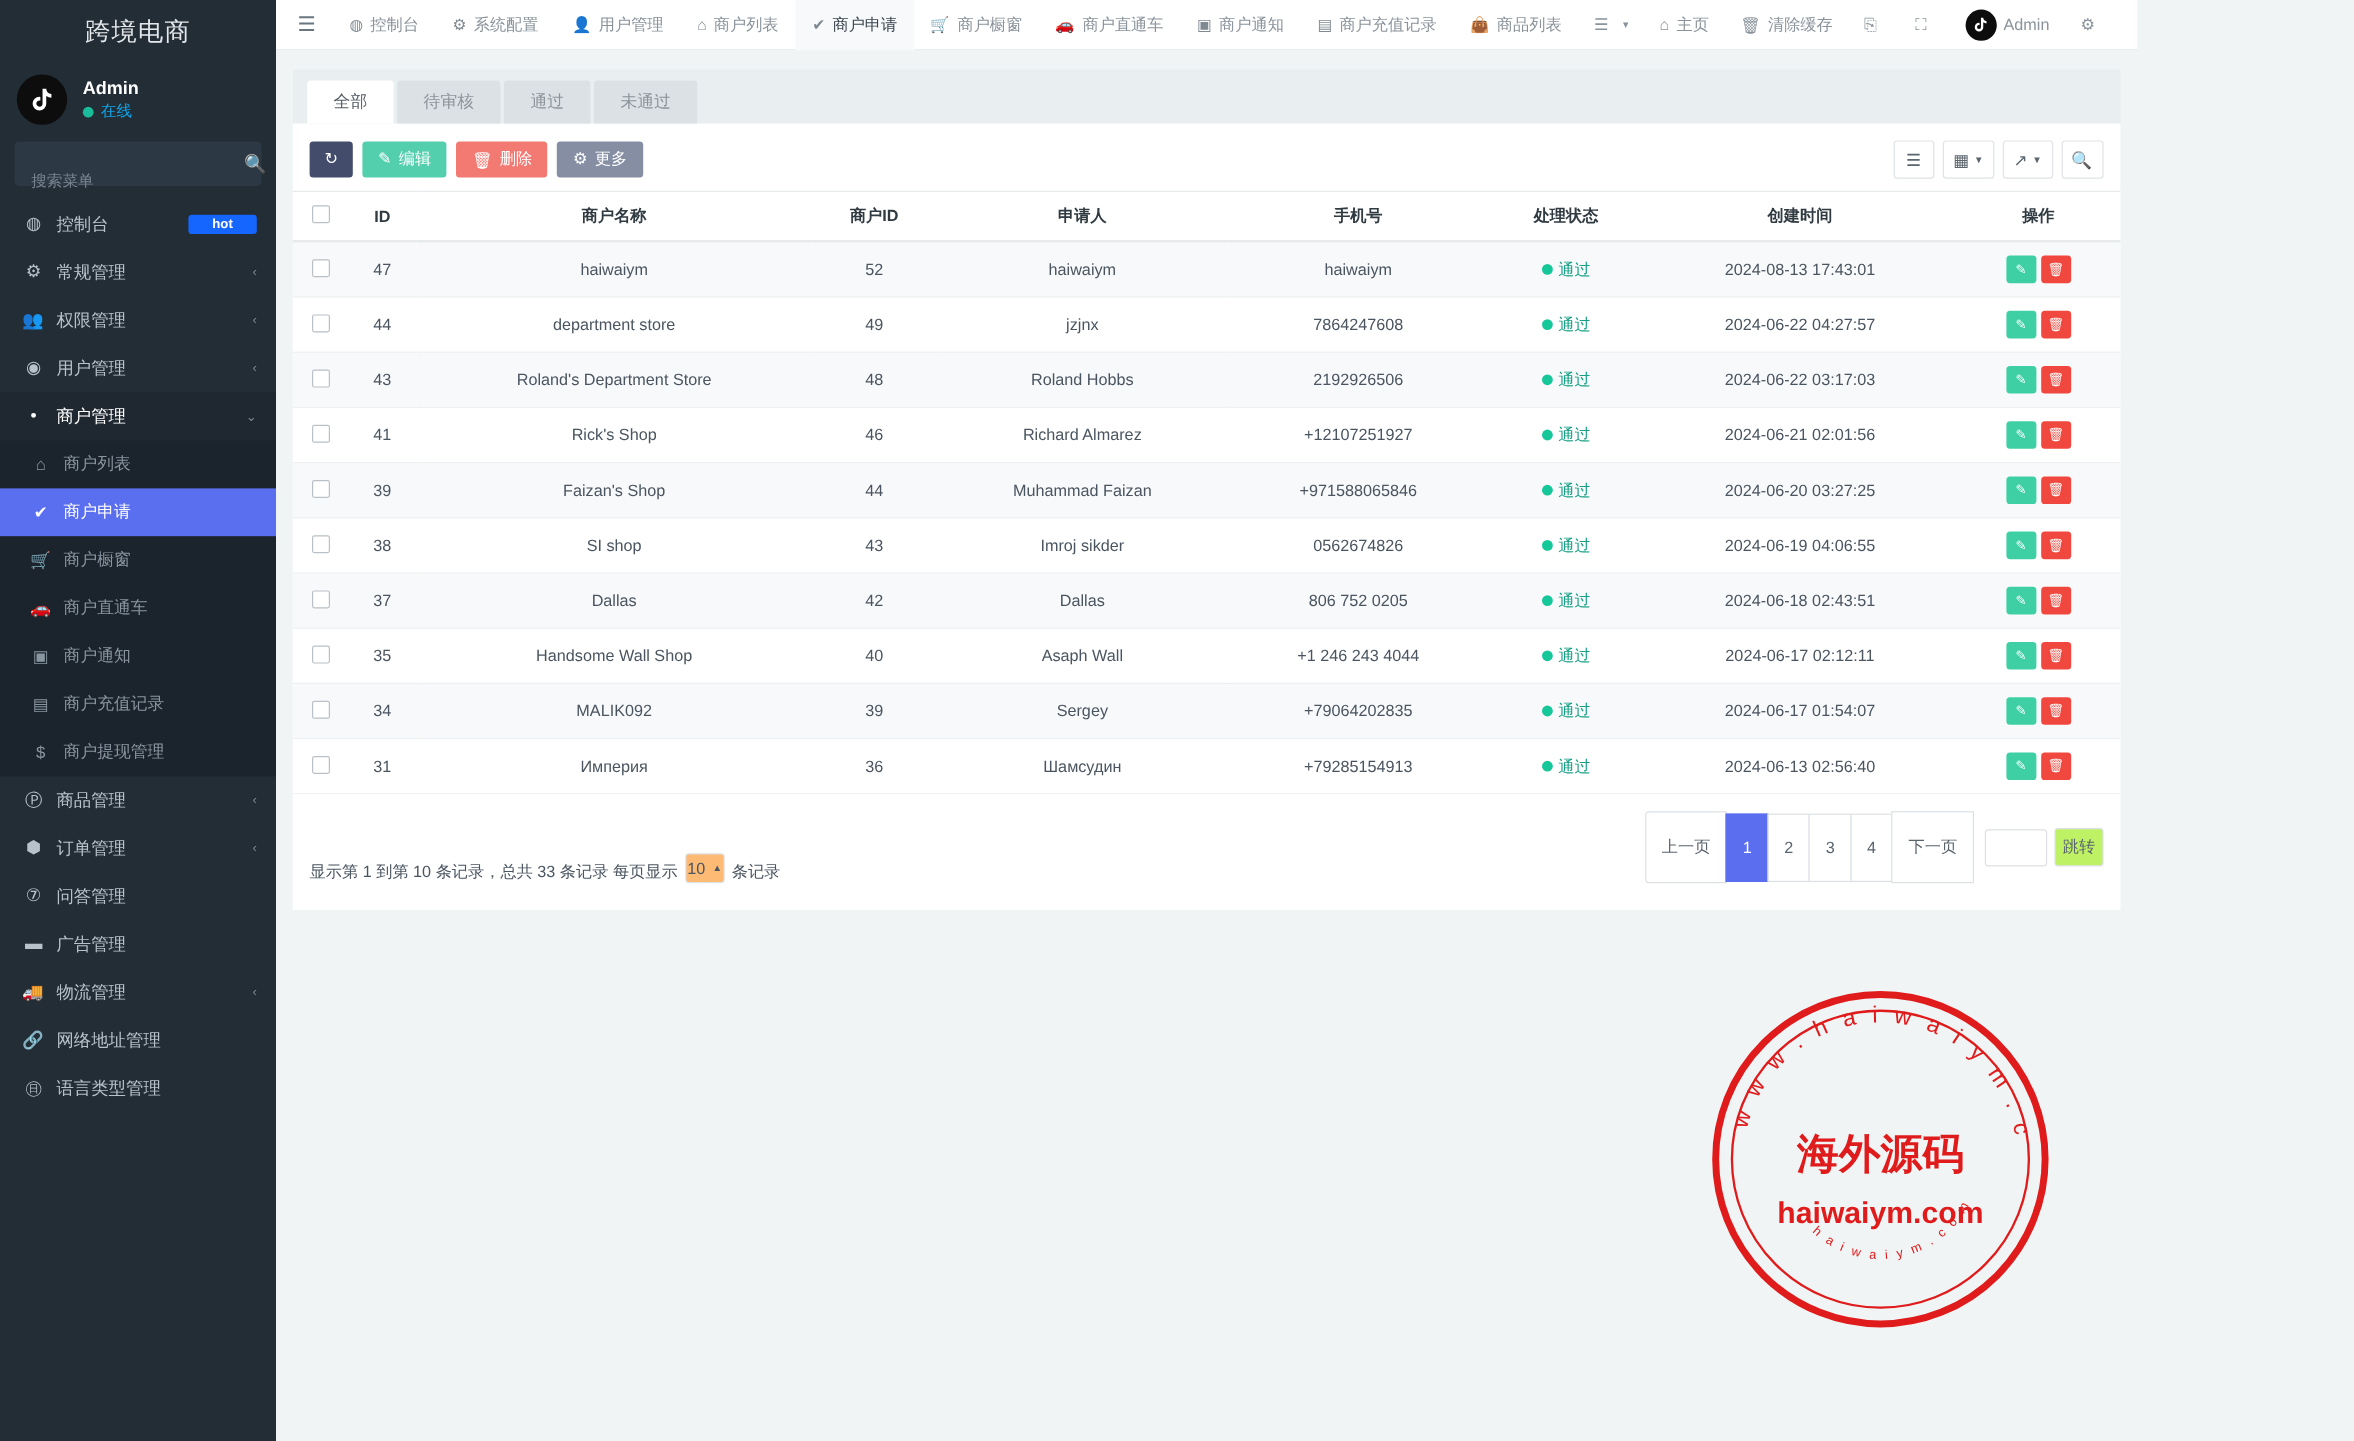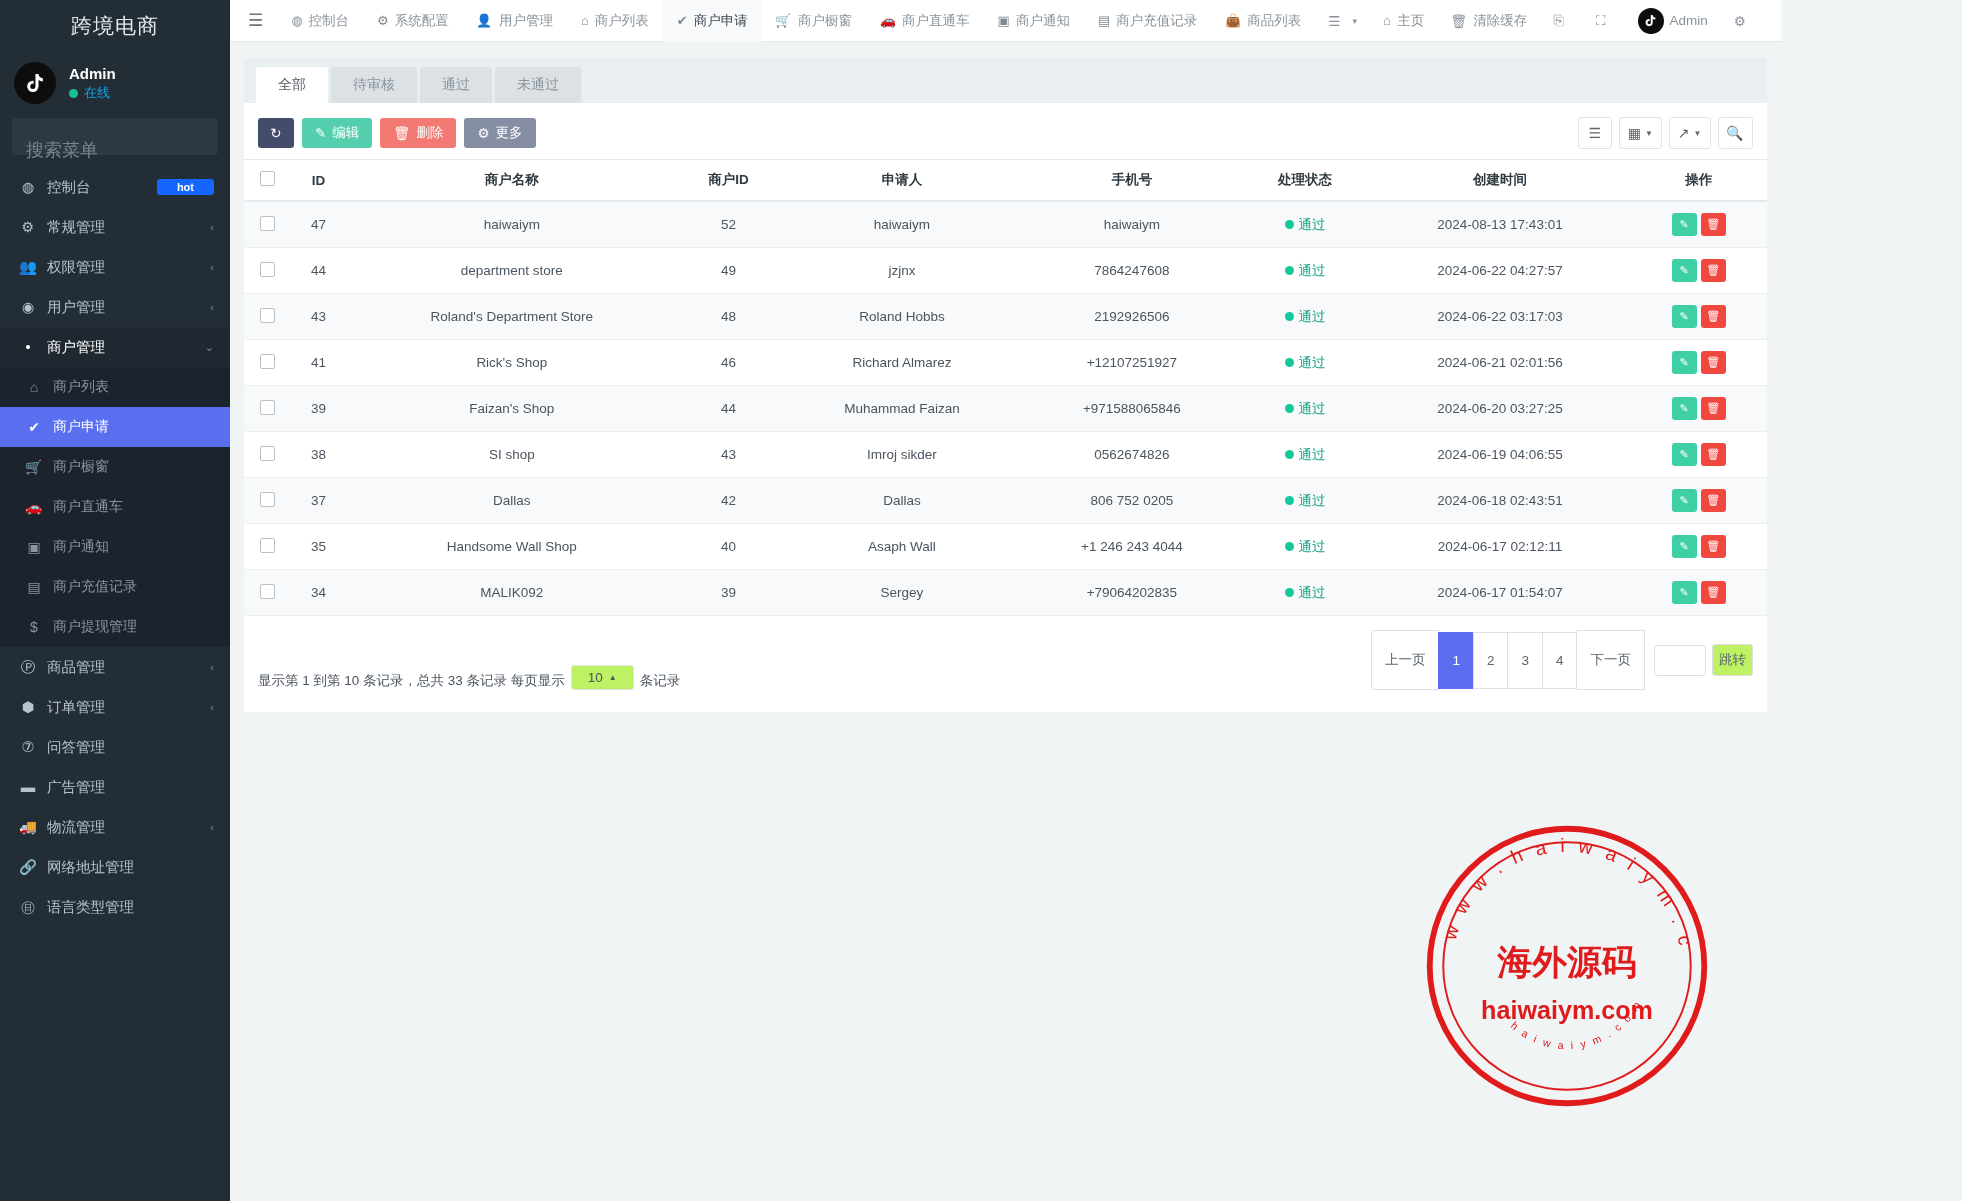--- a/index.html
+++ b/index.html
@@ -38,21 +38,21 @@
     width: 9px; height: 9px; border-radius: 50%;
     background: #1abc9c; display: inline-block; margin-right: 6px;
   }
   .search-wrap { padding: 0 12px 12px 12px; }
   .search-box {
     background: #2c3843; border-radius: 4px; height: 37px;
     display: flex; align-items: center; padding: 0 12px;
   }
   .search-box input {
     flex: 1; background: transparent; border: 0; outline: 0;
-    color: #8b98a3; font-size: 18px; font-family: inherit; margin-top: 28px;
+    color: #8b98a3; font-size: 13px; font-family: inherit; margin-top: 28px;
   }
   .search-box input::placeholder { color: #78858f; }
   .search-box .s-ico { color: #8b98a3; font-size: 15px; }
 
   .menu { font-size: 14.5px; }
   .menu-item {
     display: flex; align-items: center;
     height: 40px; padding: 0 16px 0 18px;
     color: #9aa7b1; cursor: pointer; position: relative;
   }
@@ -156,23 +156,23 @@
     font-size: 11px; margin: 0 2px; cursor: pointer; border: 0;
   }
   .act-edit { background: #3fcfa4; }
   .act-del { background: #f0483e; }
 
   .pager-row {
     display: flex; align-items: flex-end; padding: 14px 14px 22px 14px;
     font-size: 13.5px; color: #4a5560; background: #fff;
   }
   .page-size {
-    border: 1px solid #dfe3e6; border-radius: 3px; padding: 4px 16px;
+    border: 1px solid #dfe3e6; border-radius: 3px; padding: 4px 1px;
     margin: 0 6px; display: inline-flex; align-items: center; gap: 6px;
-    cursor: pointer; background: #bef264;
+    cursor: pointer; background: #fdba74;
   }
   .pagination { margin-left: auto; display: flex; align-items: center; gap: 0; }
   .pg {
     border: 1px solid #dde1e4; background: #fff; color: #5a646d;
     padding: 20px 13px; font-size: 13.5px; cursor: pointer; margin-left: -1px;
   }
   .pg:first-child { border-radius: 3px 0 0 3px; margin-left: 0; }
   .pg.active { background: #5b6ef0; color: #fff; border-color: #5b6ef0; }
   .pg-input {
     width: 52px; height: 31px; border: 1px solid #dde1e4; border-radius: 3px;
@@ -570,20 +570,34 @@
                 <td>34</td>
                 <td>MALIK092</td>
                 <td>39</td>
                 <td>Sergey</td>
                 <td>+79064202835</td>
                 <td><span class="status-pass">
                     <span class="status-dot"></span>
                     <span>通过</span>
                   </span></td>
                 <td>2024-06-17 01:54:07</td>
+                <td><span class="act-btn act-edit">✎</span><span class="act-btn act-del">🗑</span></td>
+              </tr>
+              <tr>
+                <td><span class="cbx"></span></td>
+                <td>31</td>
+                <td>Империя</td>
+                <td>36</td>
+                <td>Шамсудин</td>
+                <td>+79285154913</td>
+                <td><span class="status-pass">
+                    <span class="status-dot"></span>
+                    <span>通过</span>
+                  </span></td>
+                <td>2024-06-13 02:56:40</td>
                 <td><span class="act-btn act-edit">✎</span><span class="act-btn act-del">🗑</span></td>
               </tr>
             </tbody>
         </table>
 
         <div class="pager-row">
           <span>显示第 1 到第 10 条记录，总共 33 条记录 每页显示</span>
           <span class="page-size">
             <span>10</span>
             <span style="font-size:8px;">▲</span>

